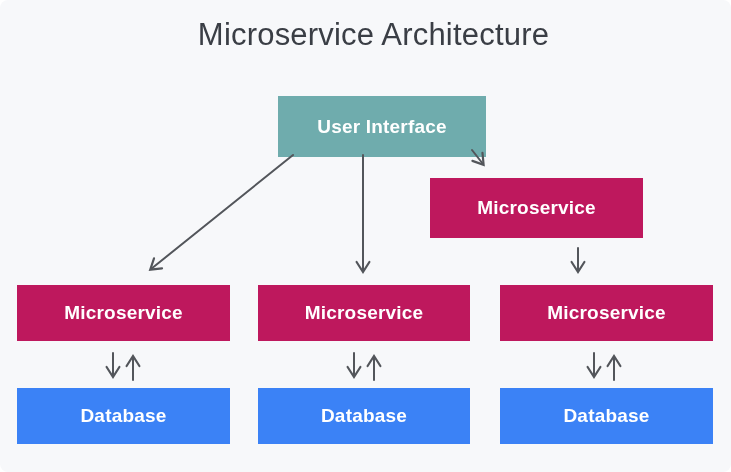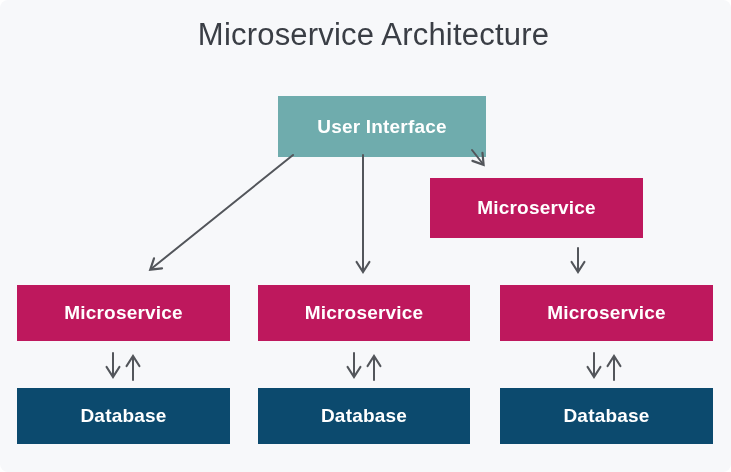--- a/index.html
+++ b/index.html
@@ -34,21 +34,21 @@
     align-items: center;
     justify-content: center;
     color: #FFFFFF;
     font-size: 19px;
     font-weight: 700;
     letter-spacing: 0.2px;
     box-sizing: border-box;
   }
   .node-teal   { background: #6FACAD; }
   .node-orange { background: #be185d; }
-  .node-blue   { background: #0c4a6e; }
+  .node-blue   { background: #3b82f6; }
 
   #node-ui    { left: 262px; top:  96px; width: 208px; height: 61px; margin-left: 16px; }
   #node-ms-top{ left: 430px; top: 178px; width: 213px; height: 60px; }
   #node-ms-1  { left:  17px; top: 285px; width: 213px; height: 56px; }
   #node-ms-2  { left: 258px; top: 285px; width: 212px; height: 56px; }
   #node-ms-3  { left: 500px; top: 285px; width: 213px; height: 56px; }
   #node-db-1  { left:  17px; top: 388px; width: 213px; height: 56px; }
   #node-db-2  { left: 258px; top: 388px; width: 212px; height: 56px; }
   #node-db-3  { left: 500px; top: 388px; width: 213px; height: 56px; }
 

